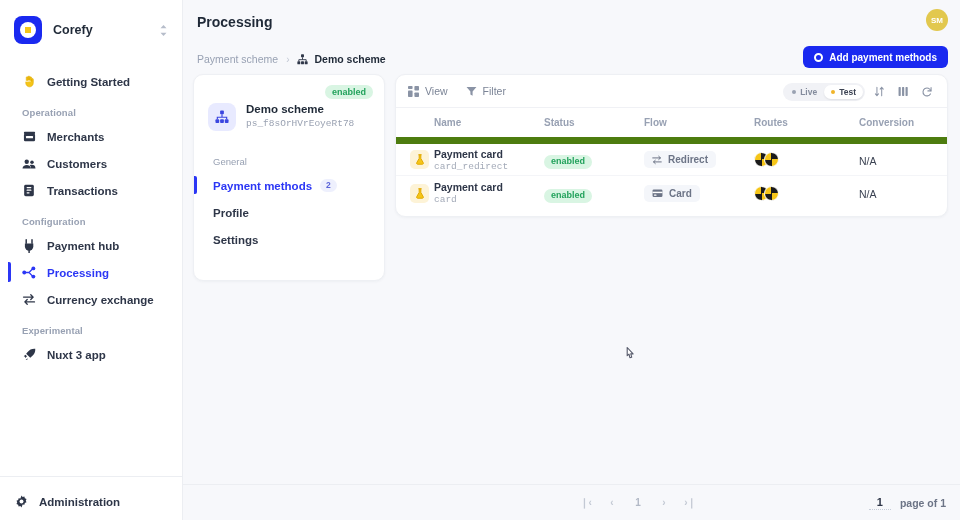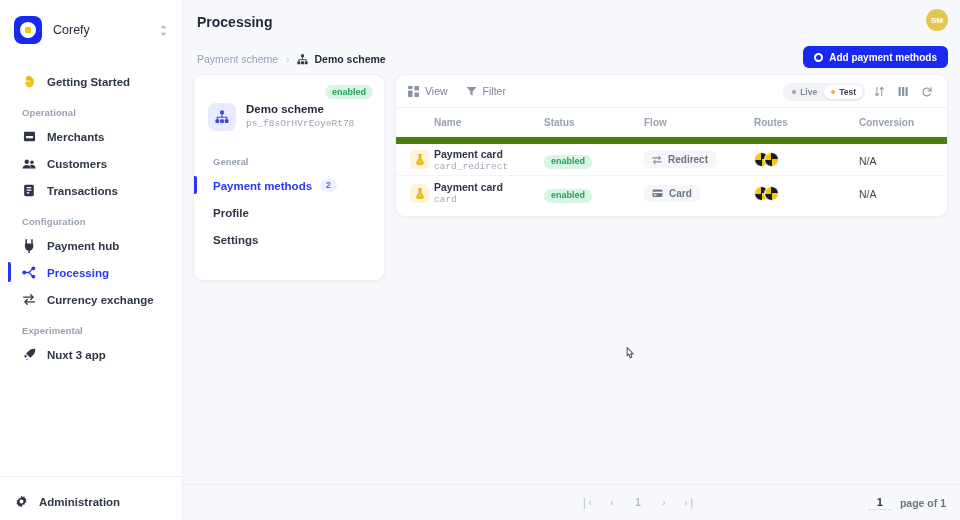--- a/index.html
+++ b/index.html
@@ -29,21 +29,21 @@
     background: #1a29f0; flex: 0 0 28px;
     display: flex; align-items: center; justify-content: center;
   }
   .logo-ring {
     width: 16px; height: 16px; border-radius: 50%;
     background: #ffffff;
     display: flex; align-items: center; justify-content: center;
   }
   .logo-core { width: 6px; height: 6px; background: #f5c518; }
   .brand-name {
-    font-size: 12.5px; font-weight: normal; color: #1f2937;
+    font-size: 12.5px; font-weight: bold; color: #1f2937;
     flex: 1;
   }
   .brand-switch { color: #b6bdca; font-size: 10px; line-height: 1; }
 
   .nav { padding-top: 8px; flex: 1; padding-left: 8px; }
   .nav-group-label {
     font-size: 9.5px; color: #98a1b3; font-weight: bold;
     padding: 12px 14px 5px 14px; letter-spacing: .1px;
   }
   .nav-item {
@@ -137,21 +137,21 @@
     width: 28px; height: 28px; border-radius: 8px;
     background: #e8eaff; flex: 0 0 28px;
     display: flex; align-items: center; justify-content: center;
   }
   .scheme-title { font-size: 11.5px; font-weight: bold; color: #1f2937; }
   .scheme-id {
     font-size: 9.5px; color: #9aa2b2; margin-top: 3px;
     font-family: "Liberation Mono", monospace;
   }
   .card-group-label {
-    font-size: 9.5px; color: #98a1b3; font-weight: bold;
+    font-size: 9.5px; color: #98a1b3; font-weight: normal;
     margin: 25px 0 5px 5px;
   }
   .card-item {
     height: 27px; display: flex; align-items: center; gap: 8px;
     font-size: 11.5px; color: #2e3648; font-weight: bold;
     padding-left: 5px; position: relative; cursor: pointer;
   }
   .card-item.active { color: #2b36f5; }
   .card-item.active::before {
     content: ""; position: absolute; left: -14px; top: 4px;

